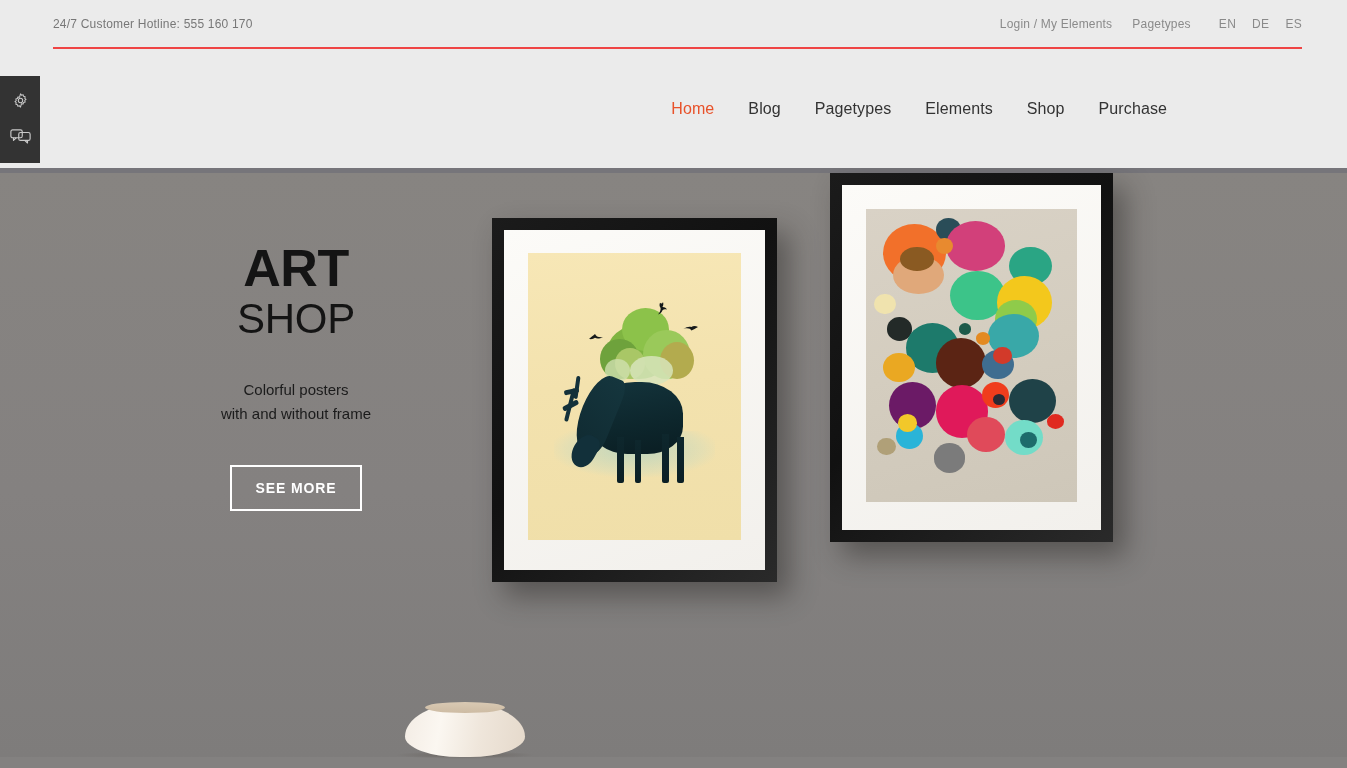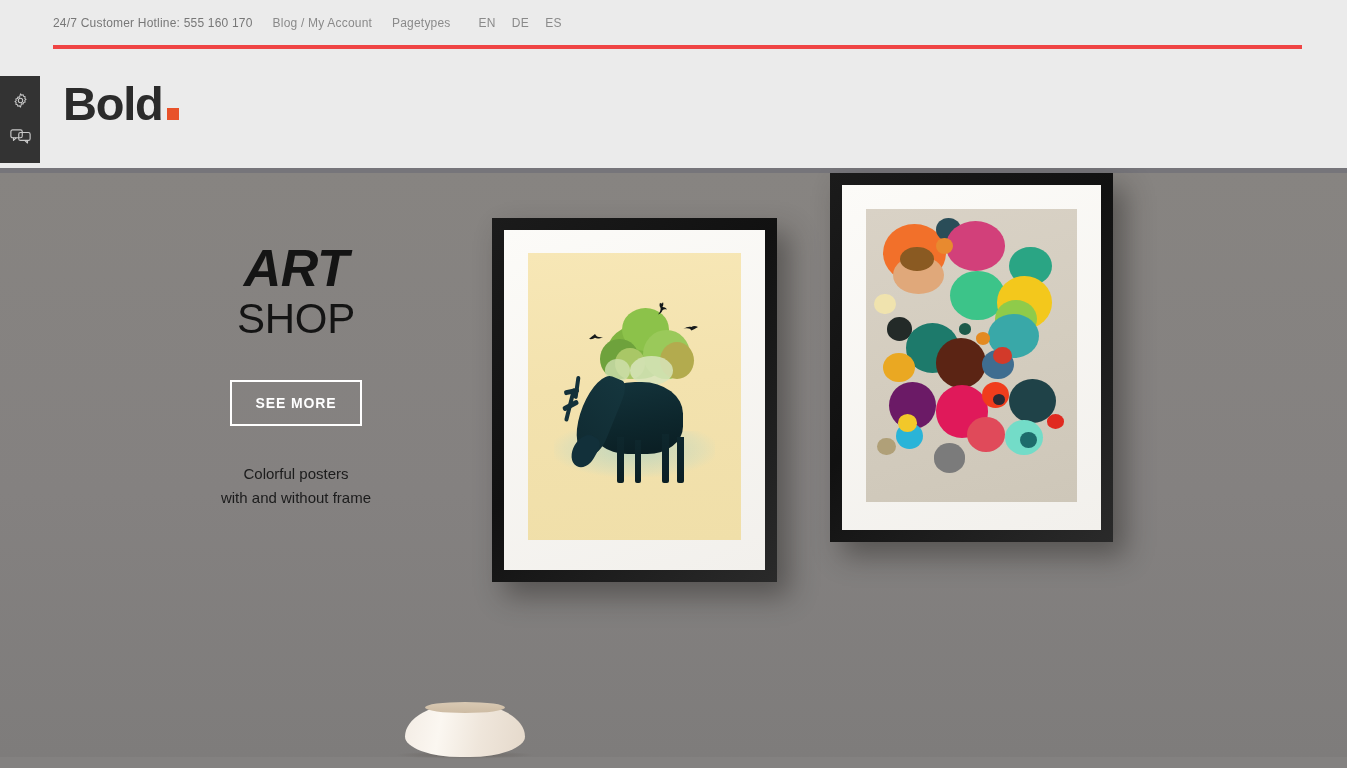--- a/index.html
+++ b/index.html
@@ -10,22 +10,22 @@
     -webkit-font-smoothing:antialiased;
   }
 
   
   #topbar{
     position:absolute; left:0; top:0; width:1347px; height:50px;
     background:#ebebeb;
   }
   #topbar-inner{
     position:absolute; left:53px; top:0; width:1249px; height:49px;
-    border-bottom:4px solid #ef4444;
-    display:flex; align-items:center; justify-content:flex-start;
+    border-bottom:2px solid #ef4444;
+    display:flex; align-items:center; justify-content:space-between;gap:39px;
   }
   .topbar-hotline{
     font-size:12px; color:#777777; letter-spacing:.2px;
   }
   .topbar-right{ display:flex; align-items:center; }
   .topbar-link{
     font-size:12px; color:#8a8a8a; margin-left:20px; cursor:pointer;
     letter-spacing:.2px;
   }
   .lang-group{ display:flex; margin-left:28px; }
@@ -94,21 +94,20 @@
     background:linear-gradient(180deg,#878481 0%,#848180 55%,#7e7c7b 100%);
   }
 
   
   #hero-text{
     position:absolute; left:180px; top:75px; width:232px; text-align:center;
   }
   #hero-title-1{
     font-size:52px; font-weight:bold; color:#141414; line-height:.98;
     letter-spacing:-.5px;
-    font-style:italic;
   }
   #hero-title-2{
     font-size:42px; font-weight:300; color:#141414; line-height:1.1;
     letter-spacing:-.3px; margin-top:2px;
   }
   #hero-sub{
     margin-top:36px; font-size:15px; color:#1b1b1b; line-height:1.62;
   }
   #see-more{
     display:inline-block; margin-top:38px;
@@ -197,34 +196,41 @@
     background:radial-gradient(ellipse at 50% 50%,rgba(70,60,50,.35) 0%,rgba(70,60,50,0) 70%);
   }
 </style>
 </head>
 <body>
 
 <div id="topbar">
   <div id="topbar-inner">
     <div class="topbar-hotline">24/7 Customer Hotline: 555 160 170</div>
     <div class="topbar-right">
-      <span class="topbar-link">Blog / My Account</span>
+      <span class="topbar-link">Login / My Elements</span>
       <span class="topbar-link">Pagetypes</span>
       <span class="lang-group">
         <span class="lang-link">EN</span>
         <span class="lang-link">DE</span>
         <span class="lang-link">ES</span>
       </span>
     </div>
   </div>
 </div>
 
 <div id="header">
-  <div id="logo"><span>Bold</span><span class="dot"></span></div>
-
+
+  <nav id="mainnav">
+    <span class="nav-item active">Home</span>
+    <span class="nav-item">Blog</span>
+    <span class="nav-item">Pagetypes</span>
+    <span class="nav-item">Elements</span>
+    <span class="nav-item">Shop</span>
+    <span class="nav-item">Purchase</span>
+  </nav>
 
 </div>
 
 <div id="sidetab">
   <span class="sidetab-btn">
     <svg width="17" height="17" viewBox="0 0 20 20">
       <path d="M10 2.2l1.2 1.5 1.9-.5.5 1.9 1.9.5-.5 1.9 1.5 1.2-1.5 1.2.5 1.9-1.9.5-.5 1.9-1.9-.5L10 17.8l-1.2-1.5-1.9.5-.5-1.9-1.9-.5.5-1.9L3.5 11.3 5 10.1l-.5-1.9 1.9-.5.5-1.9 1.9.5L10 2.2z" fill="none" stroke="#e4e4e4" stroke-width="1.2" stroke-linejoin="round"></path>
       <circle cx="10" cy="10" r="2.6" fill="none" stroke="#e4e4e4" stroke-width="1.2"></circle>
     </svg>
   </span>
@@ -238,25 +244,25 @@
   </span>
 </div>
 
 <div id="hero">
   <div id="wall"></div>
   <div id="hero-topband"></div>
 
   <div id="hero-text">
     <div id="hero-title-1">ART</div>
     <div id="hero-title-2">SHOP</div>
-    <div id="see-more">SEE MORE</div>
     <div id="hero-sub">
       <div>Colorful posters</div>
       <div>with and without frame</div>
     </div>
+    <div id="see-more">SEE MORE</div>
   </div>
 
   <div id="frame-a" class="frame">
     <div class="mat">
       <div id="art-a" class="art">
 
         <div class="foliage" style="left:37%;top:25%;width:30%;height:19%;background:#7fb441;"></div>
         <div class="foliage" style="left:44%;top:19%;width:22%;height:15%;background:#8cc24a;"></div>
         <div class="foliage" style="left:34%;top:30%;width:18%;height:14%;background:#6ea23c;"></div>
         <div class="foliage" style="left:54%;top:27%;width:22%;height:17%;background:#9ac95a;"></div>

